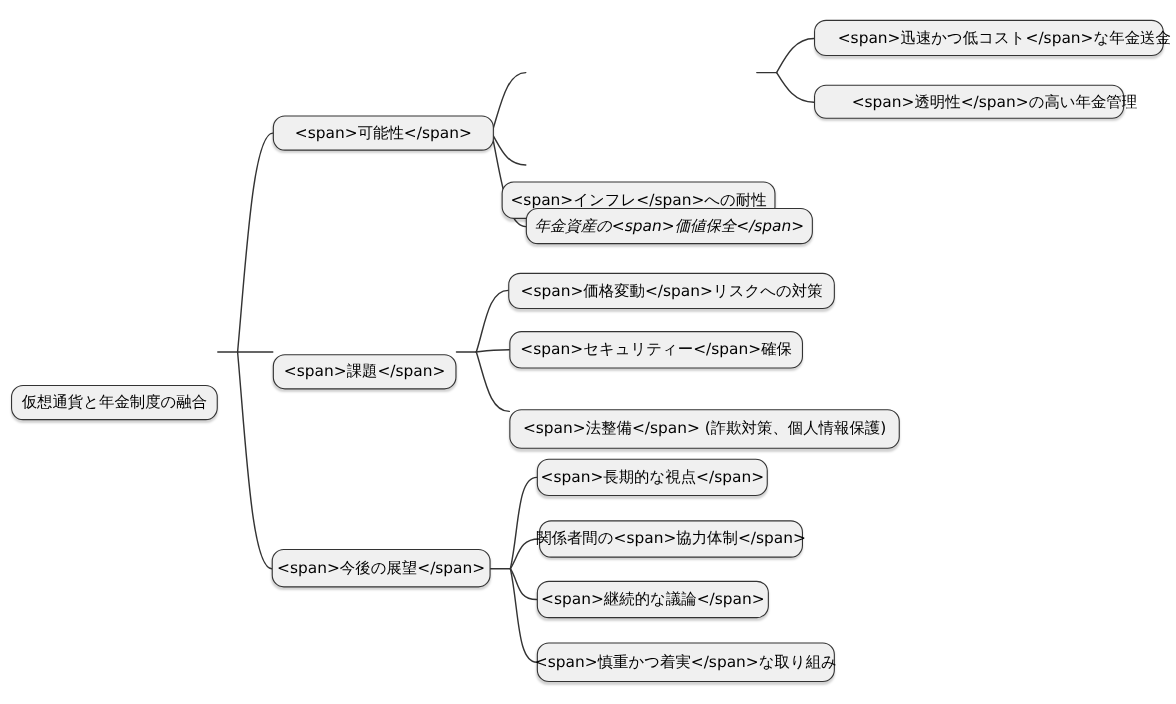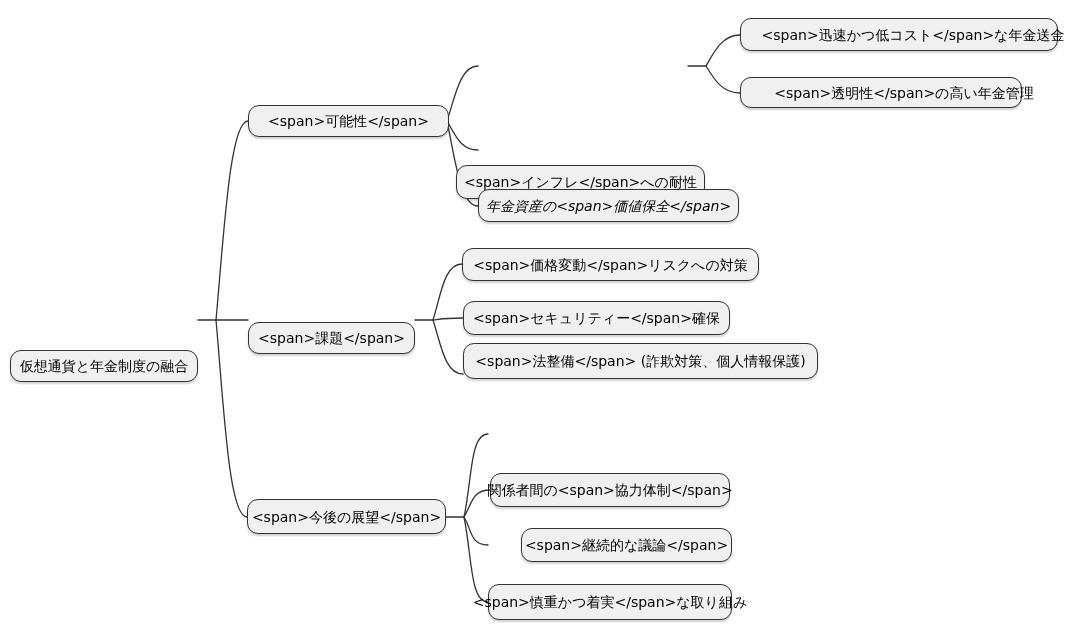--- a/index.html
+++ b/index.html
@@ -48,26 +48,26 @@
   .n0  { left: 10px;  top: 304px; width: 188px; height: 32px; margin-top: 46px; }
   .n1  { left: 248px; top: 105px; width: 201px; height: 32px; }
   .n2  { left: 478px; top: 49px;  width: 210px; height: 34px; }
   .n3  { left: 740px; top: 18px;  width: 318px; height: 33px; padding-left: 28px; }
   .n4  { left: 740px; top: 77px;  width: 282px; height: 31px; padding-left: 46px; }
   .n5  { left: 456px; top: 133px; width: 249px; height: 34px; margin-top: 32px; }
   .n6  { left: 478px; top: 189px; width: 261px; height: 33px; font-style: italic; }
   .n7  { left: 248px; top: 322px; width: 167px; height: 32px; }
   .n8  { left: 462px; top: 248px; width: 297px; height: 33px; text-align: center; }
   .n9  { left: 463px; top: 301px; width: 267px; height: 34px; }
-  .n10 { left: 463px; top: 343px; width: 355px; height: 36px; }
+  .n10 { left: 463px; top: 372px; width: 355px; height: 36px; }
   .n11 { left: 247px; top: 499px; width: 199px; height: 35px; }
   .n12 { left: 488px; top: 417px; width: 210px; height: 34px; }
   .n13 { left: 490px; top: 473px; width: 240px; height: 34px; }
-  .n14 { left: 488px; top: 528px; width: 211px; height: 34px; margin-left: 33px; }
-  .n15 { left: 488px; top: 584px; width: 244px; height: 36px; }
+  .n14 { left: 488px; top: 528px; width: 211px; height: 34px; }
+  .n15 { left: 488px; top: 584px; width: 271px; height: 36px; }
 </style>
 </head>
 <body>
 
 <div class="canvas">
 
   <svg class="edges" viewBox="0 0 1069 640" aria-hidden="true">
     <path d="M198,320 L248,320"></path>
     <path d="M216,320 C224,232 230,121 248,121"></path>
     <path d="M216,320 C224,410 229,517 247,517"></path>
@@ -100,17 +100,18 @@
   <div class="node n4">&lt;span&gt;透明性&lt;/span&gt;の高い年金管理</div>
   <div class="node n5">&lt;span&gt;インフレ&lt;/span&gt;への耐性</div>
   <div class="node n6">年金資産の&lt;span&gt;価値保全&lt;/span&gt;</div>
 
   <div class="node n7">&lt;span&gt;課題&lt;/span&gt;</div>
   <div class="node n8">&lt;span&gt;価格変動&lt;/span&gt;リスクへの対策</div>
   <div class="node n9">&lt;span&gt;セキュリティー&lt;/span&gt;確保</div>
   <div class="node n10">&lt;span&gt;法整備&lt;/span&gt; (詐欺対策、個人情報保護)</div>
 
   <div class="node n11">&lt;span&gt;今後の展望&lt;/span&gt;</div>
+  <div class="node n12">&lt;span&gt;長期的な視点&lt;/span&gt;</div>
   <div class="node n13">関係者間の&lt;span&gt;協力体制&lt;/span&gt;</div>
   <div class="node n14">&lt;span&gt;継続的な議論&lt;/span&gt;</div>
   <div class="node n15">&lt;span&gt;慎重かつ着実&lt;/span&gt;な取り組み</div>
 
 </div>
 
 </body></html>

